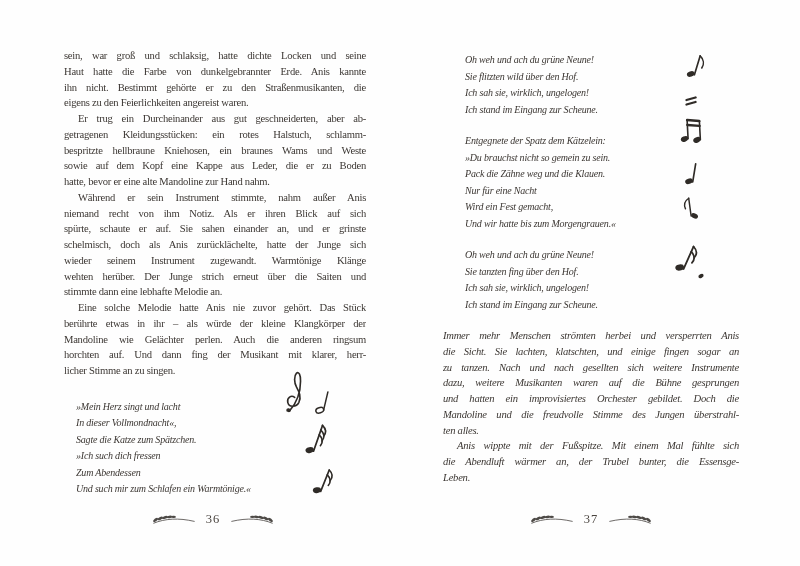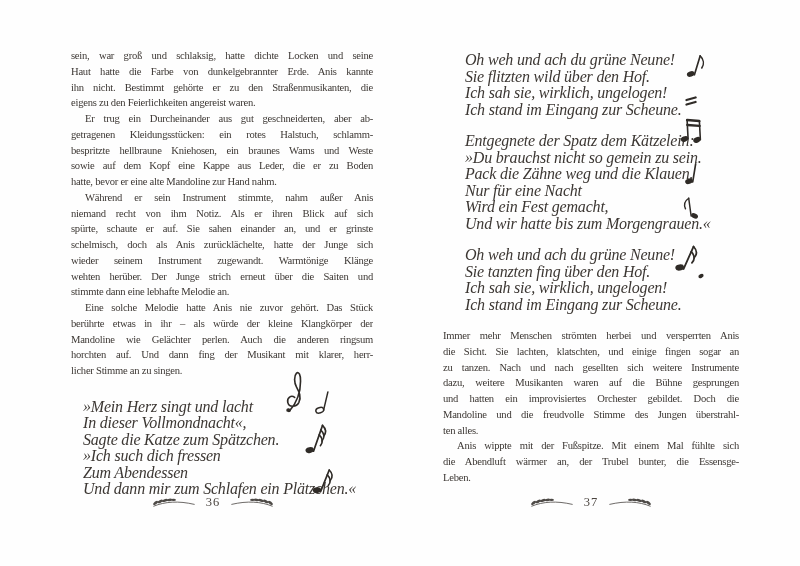--- a/index.html
+++ b/index.html
@@ -1,46 +1,46 @@
 <!DOCTYPE html>
 <html><head>
 <meta charset="utf-8">
 <style>
   html,body{margin:0;padding:0;}
   body{
     width:800px;height:566px;background:#fefefe;position:relative;overflow:hidden;
     font-family:"Liberation Serif","DejaVu Serif",serif;color:#3c3733;
   }
   .page-col{position:absolute;}
-  #left-page{left:71px;top:48px;width:302px;}
+  #left-page{left:64px;top:48px;width:302px;}
   #right-page{left:443px;top:52px;width:296px;}
 
   
   .prose .tline{
     font-size:10.6px;line-height:15.75px;height:15.75px;
     letter-spacing:-0.25px;
     text-align:justify;text-align-last:justify;text-justify:inter-word;
     white-space:nowrap;overflow:hidden;
   }
   .prose .para.indent .tline:first-child{text-indent:14px;}
   .prose .tline.tlast{text-align-last:left;}
 
   
   .poem,.verse{font-style:italic;}
   .poem .tline,.verse .tline{
-    font-size:16px;line-height:16.5px;height:16.5px;
+    font-size:10px;line-height:16.5px;height:16.5px;
     letter-spacing:-0.2px;white-space:nowrap;
   }
   .poem{margin-top:20px;padding-left:12px;}
   .verse{padding-left:22px;margin-bottom:15px;}
-  #right-prose{margin-top:1px;}
+  #right-prose{margin-top:1px;font-style:italic;}
 
   
   .footer{
-    position:absolute;top:492px;height:20px;
+    position:absolute;top:509px;height:20px;
     display:flex;align-items:center;justify-content:center;gap:9px;
   }
   #footer-left{left:62px;width:302px;}
   #footer-right{left:443px;width:296px;}
   .page-num{
     font-size:12.5px;color:#4a443f;letter-spacing:1px;font-style:normal;
   }
   .sprig{opacity:.85;}
   .sprig.mirror{transform:scaleX(-1);}
 
@@ -83,21 +83,21 @@
         <div class="tline">horchten auf. Und dann fing der Musikant mit klarer, herr-</div>
         <div class="tline tlast">licher Stimme an zu singen.</div>
       </div>
   </div>
   <div class="poem">
       <div class="tline">»Mein Herz singt und lacht</div>
       <div class="tline">In dieser Vollmondnacht«,</div>
       <div class="tline">Sagte die Katze zum Spätzchen.</div>
       <div class="tline">»Ich such dich fressen</div>
       <div class="tline">Zum Abendessen</div>
-      <div class="tline tlast">Und dann mir zum Schlafen ein Plätzchen.«</div>
+      <div class="tline tlast">Und such mir zum Schlafen ein Warmtönige.«</div>
     </div>
 </div>
 
 <div id="right-page" class="page-col">
   <div class="verse">
       <div class="tline">Oh weh und ach du grüne Neune!</div>
       <div class="tline">Sie flitzten wild über den Hof.</div>
       <div class="tline">Ich sah sie, wirklich, ungelogen!</div>
       <div class="tline tlast">Ich stand im Eingang zur Scheune.</div>
     </div>

